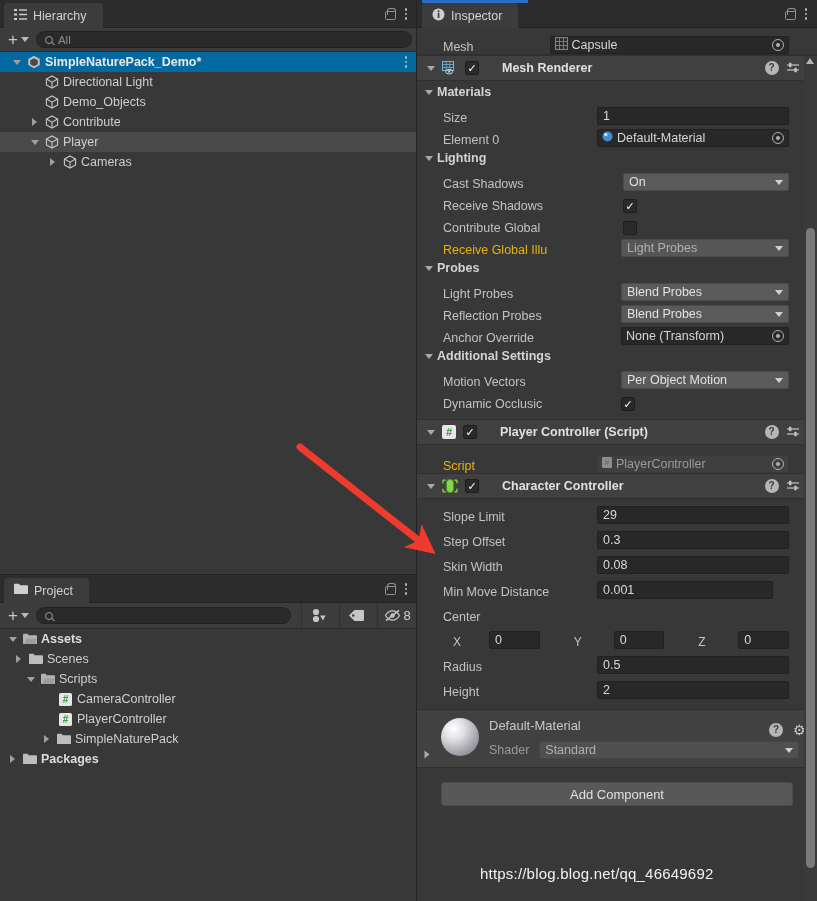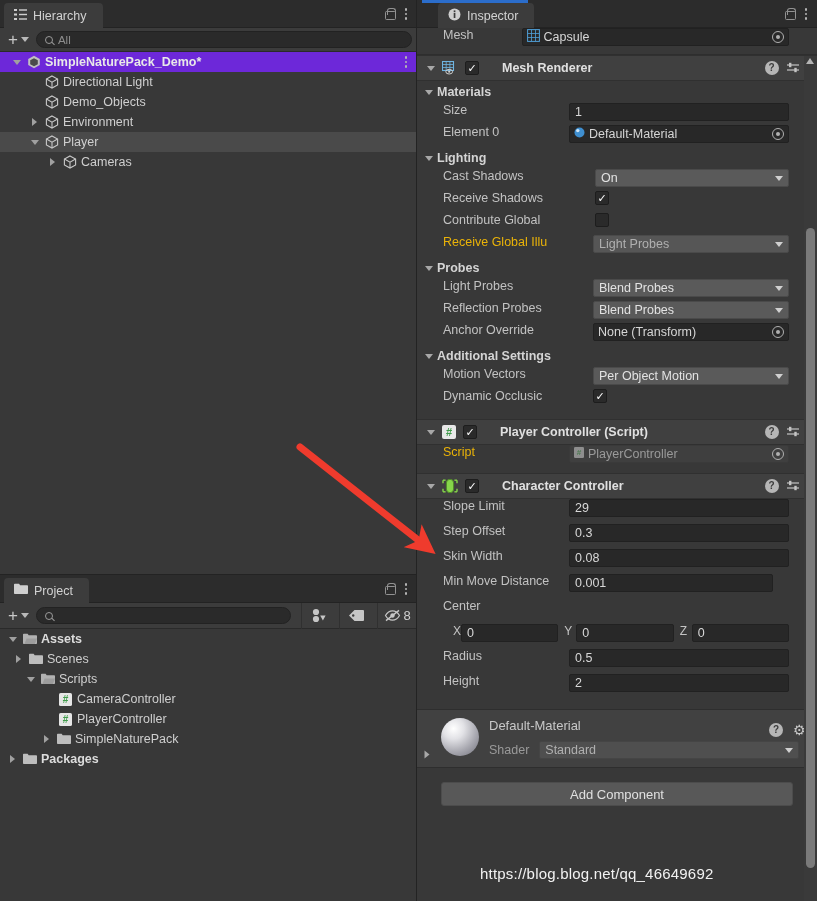--- a/index.html
+++ b/index.html
@@ -18,21 +18,21 @@
   .tabbar {
     position: relative; height: 28px; background: #2c2c2c;
     border-bottom: 1px solid #232323;
   }
   .tab {
     position: absolute; left: 4px; top: 3px; height: 25px;
     display: flex; align-items: center; gap: 6px;
     padding: 0 16px 0 10px; background: #3c3c3c;
     border-radius: 4px 4px 0 0; color: #d2d2d2; font-size: 12.5px;
   }
-  .tab.inspector { left: 21px; }
+  .tab.inspector { left: 5px; }
   .tab-accent {
     position: absolute; left: 5px; top: 0; width: 106px; height: 3px;
     background: #2b6dcb;
   }
   .lock-dots { position: absolute; right: 4px; top: 0; height: 28px;
     display: flex; align-items: center; gap: 10px; padding-right: 6px; }
   .icon-lock { width: 11px; height: 12px; position: relative; opacity: .75; }
   .icon-lock::before {
     content: ""; position: absolute; left: 1px; bottom: 0; width: 9px; height: 7px;
     border: 1.3px solid #b4b4b4; border-radius: 1.5px;
@@ -62,21 +62,21 @@
   .mag { width: 8px; height: 8px; border: 1.3px solid #9a9a9a; border-radius: 50%;
     position: relative; flex: none; }
   .mag::after { content: ""; position: absolute; right: -3px; bottom: -2px;
     width: 4px; height: 1.3px; background: #9a9a9a; transform: rotate(45deg); }
 
   .h-list { background: #383838; }
   .h-row {
     height: 20px; display: flex; align-items: center; gap: 4px;
     padding-left: 10px; font-size: 12.5px; color: #cfcfcf; position: relative;
   }
-  .h-row.root { background: #6d28d9; font-weight: bold; color: #e8e8e8; }
+  .h-row.root { background: #0369a1; font-weight: bold; color: #e8e8e8; }
   .h-row.selected { background: #4a4a4a; }
   .h-row .kebab-row { position: absolute; right: 10px; }
   .tw { width: 13px; flex: none; display: flex; justify-content: center; }
   .tw .tri-r { width: 0; height: 0; border-top: 4px solid transparent;
     border-bottom: 4px solid transparent; border-left: 5px solid #a0a0a0; }
   .tw .tri-d { width: 0; height: 0; border-left: 4.5px solid transparent;
     border-right: 4.5px solid transparent; border-top: 5px solid #a0a0a0; }
   
   .ico-cube { width: 14px; height: 14px; flex: none; position: relative; }
   .ico-cube svg { display: block; }
@@ -93,21 +93,21 @@
   }
   .p-row {
     height: 20px; display: flex; align-items: center; gap: 4px;
     font-size: 12.5px; color: #cfcfcf;
   }
 
   
   #inspector { left: 417px; top: 0; width: 400px; height: 901px; background: #383838; }
   .insp-body { position: relative; height: 873px; overflow: hidden; }
 
-  .row { display: flex; align-items: flex-start; height: 22px; padding: 0 6px 0 0; }
+  .row { display: flex; align-items: flex-end; height: 22px; padding: 0 6px 0 0; gap: 28px; }
   .lbl { color: #c2c2c2; font-size: 12.5px; padding-left: 26px; flex: none; }
   .lbl.dim { color: #eab308; }
 
   .objfield {
     flex: 1; height: 18px; background: #282828; border: 1px solid #212121;
     border-radius: 2px; display: flex; align-items: center; gap: 4px;
     padding: 0 4px; color: #d6d6d6; font-size: 12.5px; min-width: 0;
   }
   .objfield .val { flex: 1; overflow: hidden; white-space: nowrap; }
   .objfield.dim { color: #9a9a9a; }
@@ -293,21 +293,21 @@
           <span class="tw">
             <span class="tri-r"></span>
           </span>
           <span class="ico-cube">
             <svg width="14" height="14" viewBox="0 0 14 14">
               <path d="M7 1 L12.6 4.1 V9.9 L7 13 L1.4 9.9 V4.1 Z" fill="none" stroke="#c8c8c8" stroke-width="1.1"></path>
               <path d="M1.4 4.1 L7 7.2 L12.6 4.1" fill="none" stroke="#c8c8c8" stroke-width="1.1"></path>
               <path d="M7 7.2 V13" fill="none" stroke="#c8c8c8" stroke-width="1.1"></path>
             </svg>
           </span>
-          <span>Environment</span>
+          <span>Contribute</span>
         </div>
         <div class="h-row selected" style="padding-left: 28px;">
           <span class="tw">
             <span class="tri-d"></span>
           </span>
           <span class="ico-cube">
             <svg width="14" height="14" viewBox="0 0 14 14">
               <path d="M7 1 L12.6 4.1 V9.9 L7 13 L1.4 9.9 V4.1 Z" fill="none" stroke="#c8c8c8" stroke-width="1.1"></path>
               <path d="M1.4 4.1 L7 7.2 L12.6 4.1" fill="none" stroke="#c8c8c8" stroke-width="1.1"></path>
               <path d="M7 7.2 V13" fill="none" stroke="#c8c8c8" stroke-width="1.1"></path>

